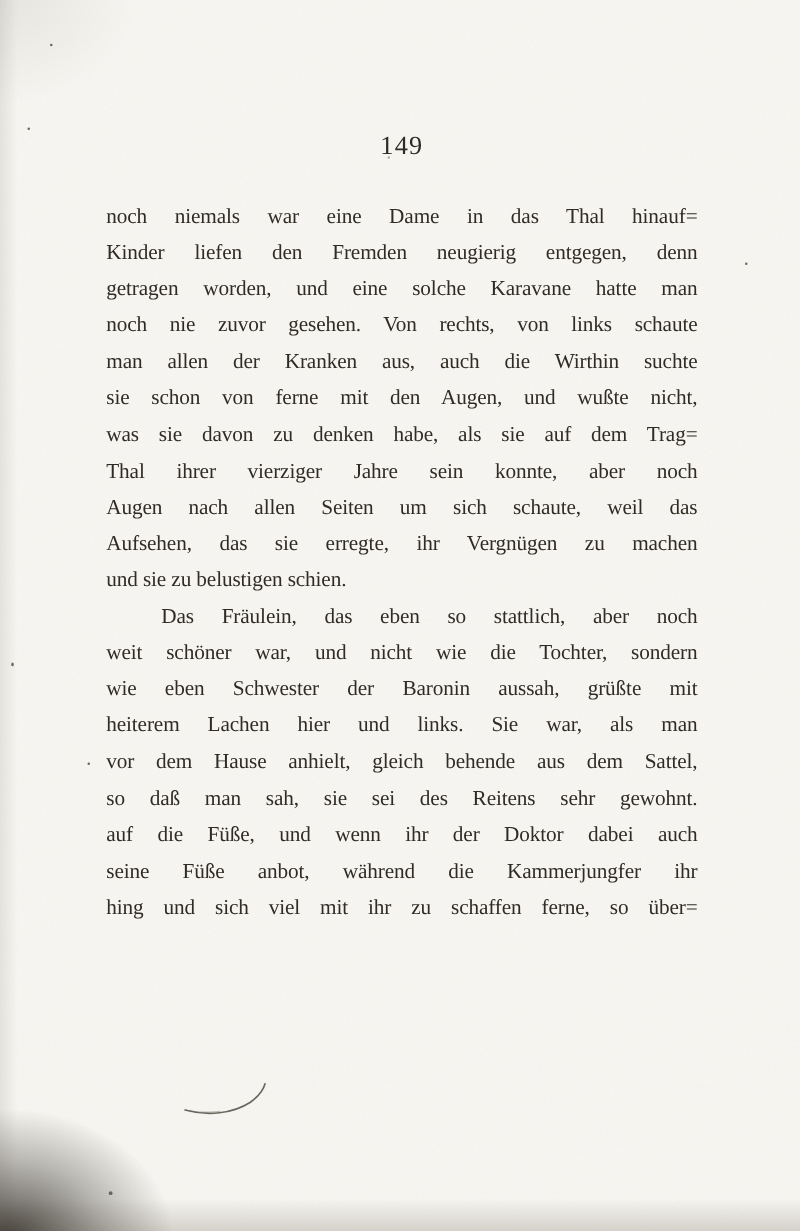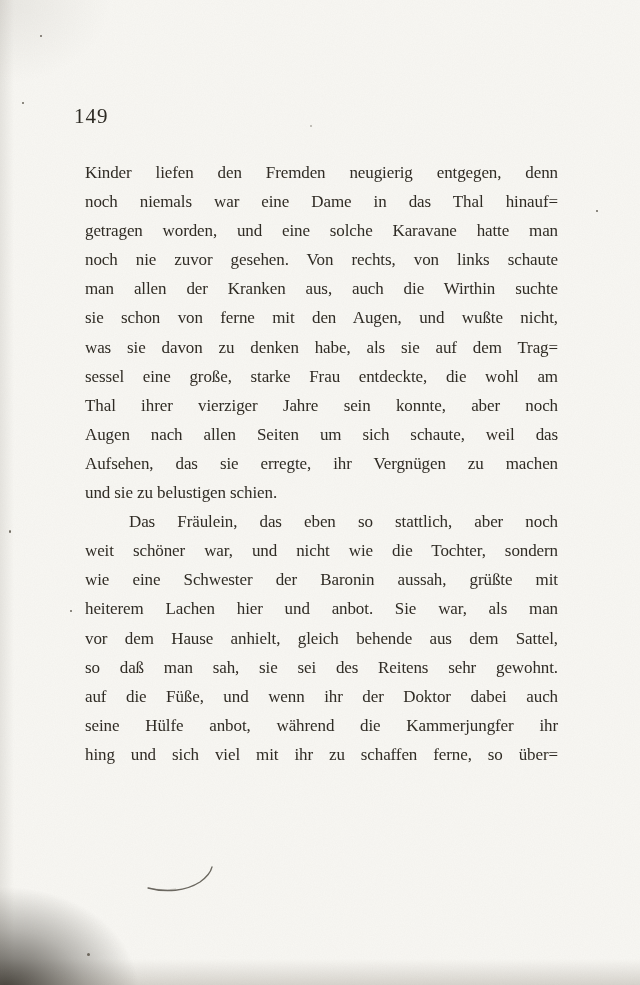--- a/index.html
+++ b/index.html
@@ -11,22 +11,22 @@
   .page{
     position:relative;width:640px;height:985px;overflow:hidden;
     background:
       radial-gradient(190px 150px at 6px 992px, rgba(42,38,31,0.85), rgba(42,38,31,0.30) 42%, rgba(42,38,31,0) 70%),
       linear-gradient(to top, rgba(138,130,118,0.30), rgba(138,130,118,0) 26px),
       linear-gradient(to right, rgba(120,114,104,0.14), rgba(120,114,104,0) 14px),
       radial-gradient(160px 120px at 0px 0px, rgba(120,114,104,0.12), rgba(120,114,104,0) 70%),
       #f8f7f3;
   }
   .pagenum{
-    position:absolute;top:104px;left:74px;width:473px;
-    text-align:left;
+    position:absolute;top:104px;left:85px;width:473px;
+    text-align:center;
     font-size:21px;letter-spacing:1px;color:#2c2922;
   }
   .text-block{
     position:absolute;left:85px;top:158px;width:473px;
     font-size:17px;line-height:29.1px;color:#2e2a23;
     letter-spacing:-0.1px;
   }
   .line{
     text-align:justify;
     text-align-last:justify;
@@ -39,40 +39,39 @@
   .grain{ position:absolute;inset:0;opacity:0.05;pointer-events:none; }
 </style>
 </head>
 <body>
 
 <div class="page">
 
   <div class="pagenum">149</div>
 
   <div class="text-block">
+      <div class="line">noch niemals war eine Dame in das Thal hinauf=</div>
       <div class="line">Kinder liefen den Fremden neugierig entgegen, denn</div>
-      <div class="line">noch niemals war eine Dame in das Thal hinauf=</div>
       <div class="line">getragen worden, und eine solche Karavane hatte man</div>
       <div class="line">noch nie zuvor gesehen. Von rechts, von links schaute</div>
       <div class="line">man allen der Kranken aus, auch die Wirthin suchte</div>
       <div class="line">sie schon von ferne mit den Augen, und wußte nicht,</div>
       <div class="line">was sie davon zu denken habe, als sie auf dem Trag=</div>
-      <div class="line">sessel eine große, starke Frau entdeckte, die wohl am</div>
       <div class="line">Thal ihrer vierziger Jahre sein konnte, aber noch</div>
       <div class="line">Augen nach allen Seiten um sich schaute, weil das</div>
       <div class="line">Aufsehen, das sie erregte, ihr Vergnügen zu machen</div>
       <div class="line nojust">und sie zu belustigen schien.</div>
       <div class="line indent">Das Fräulein, das eben so stattlich, aber noch</div>
       <div class="line">weit schöner war, und nicht wie die Tochter, sondern</div>
-      <div class="line">wie eine Schwester der Baronin aussah, grüßte mit</div>
-      <div class="line">heiterem Lachen hier und anbot. Sie war, als man</div>
+      <div class="line">wie eben Schwester der Baronin aussah, grüßte mit</div>
+      <div class="line">heiterem Lachen hier und links. Sie war, als man</div>
       <div class="line">vor dem Hause anhielt, gleich behende aus dem Sattel,</div>
       <div class="line">so daß man sah, sie sei des Reitens sehr gewohnt.</div>
       <div class="line">auf die Füße, und wenn ihr der Doktor dabei auch</div>
-      <div class="line">seine Hülfe anbot, während die Kammerjungfer ihr</div>
+      <div class="line">seine Füße anbot, während die Kammerjungfer ihr</div>
       <div class="line">hing und sich viel mit ihr zu schaffen ferne, so über=</div>
     </div>
 
   <svg class="pen-mark" width="84" height="34" viewBox="0 0 84 34">
     <path d="M10,24 C28,29 48,27 62,18 C69,13 73,7 74,3" fill="none" stroke="#3b372e" stroke-width="1.3" stroke-linecap="round"></path>
     <path d="M10,24 C20,26 30,26 38,25" fill="none" stroke="#3b372e" stroke-width="0.7" opacity="0.5"></path>
   </svg>
 
   <div class="speck" style="left:22px;top:102px;width:2px;height:2px;"></div>
   <div class="speck" style="left:40px;top:35px;width:2px;height:2px;"></div>

